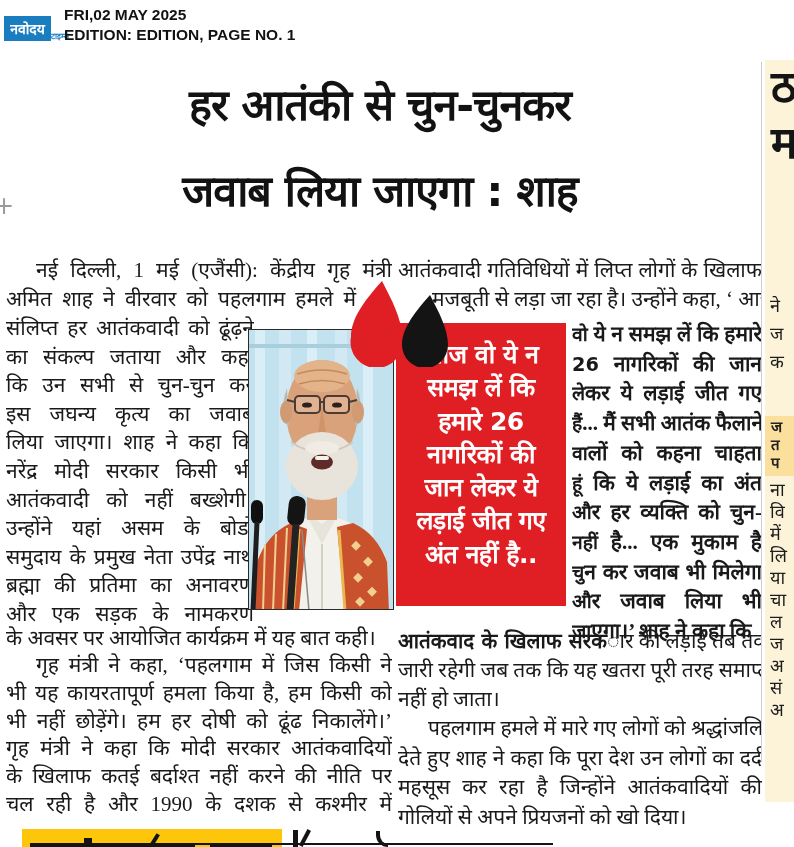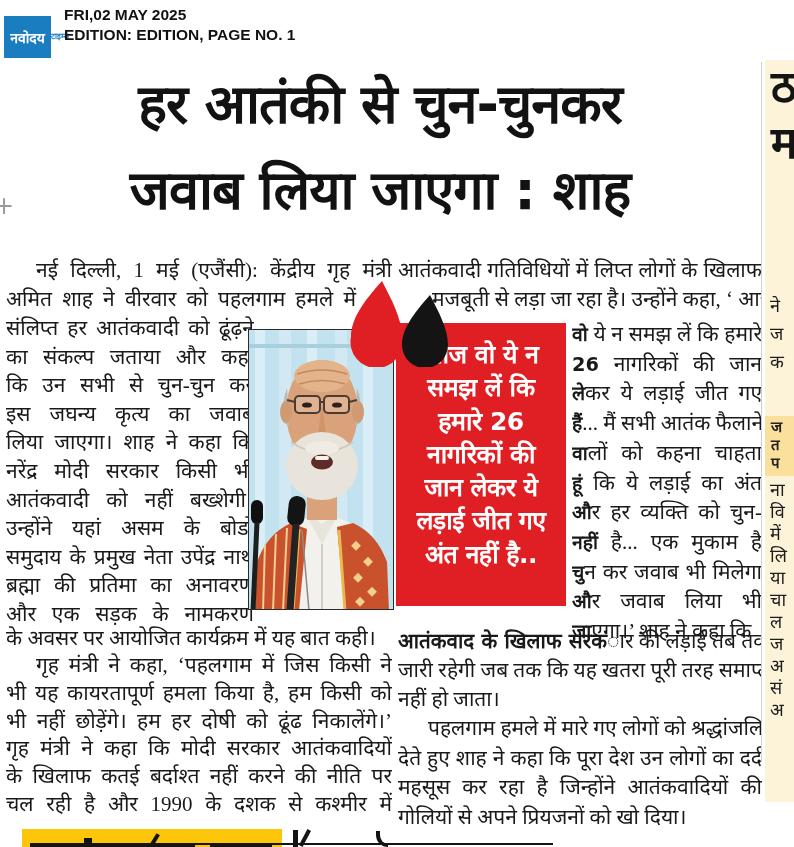--- a/index.html
+++ b/index.html
@@ -11,51 +11,51 @@
     --ink:#1b1b1b;
   }
   *{margin:0;padding:0;box-sizing:border-box;}
   html,body{background:#ffffff;}
   .page{
     position:relative;width:794px;height:847px;background:#ffffff;overflow:hidden;
     font-family:"Liberation Serif","DejaVu Serif",serif;color:var(--ink);
   }
   
   .hdr{position:absolute;left:0;top:0;width:794px;height:48px;background:#fff;}
-  .logo-box{position:absolute;left:4px;top:16px;width:47px;height:42px;background:var(--logo-blue);
+  .logo-box{position:absolute;left:4px;top:16px;width:47px;height:25px;background:var(--logo-blue);
     color:#fff;font-family:"DejaVu Sans",sans-serif;font-weight:bold;font-size:14px;
     display:flex;align-items:center;justify-content:center;white-space:nowrap;overflow:hidden;}
   .logo-sub{position:absolute;left:51px;top:30px;color:var(--logo-blue);
     font-family:"DejaVu Sans",sans-serif;font-weight:bold;font-size:8px;white-space:nowrap;}
   .hdr-line{position:absolute;left:64px;font-family:"Liberation Sans","DejaVu Sans",sans-serif;
     font-weight:bold;font-size:15.5px;color:#121212;white-space:nowrap;}
   .hdr-date{top:6px;}
   .hdr-ed{top:26px;}
   
   .crop-plus{position:absolute;left:-6px;top:192px;font-size:24px;color:#9a9a9a;
     font-family:"DejaVu Sans",sans-serif;font-weight:normal;}
   
   .headline{position:absolute;left:2px;top:62px;width:756px;text-align:center;
     font-weight:800;color:#121212;overflow:hidden;letter-spacing:-1px;
     font-family:"DejaVu Sans","Liberation Sans",sans-serif;}
-  .headline .hl{font-size:54px;line-height:86px;white-space:nowrap;}
+  .headline .hl{font-size:43px;line-height:86px;white-space:nowrap;}
   
   .tb{position:absolute;font-size:21px;color:#191919;}
   .line{white-space:nowrap;overflow:hidden;text-align:justify;text-align-last:justify;}
   .line b{font-family:"DejaVu Sans",sans-serif;font-size:0.92em;}
   .nj{text-align-last:left;}
   .ind{padding-left:30px;}
   .ind2{padding-left:34px;}
   .pr{padding-right:36px;}
   .l-p1{left:6px;top:256px;width:386px;}   .l-p1 .line{line-height:29px;}
   .l-narrow{left:6px;top:314px;width:248px;} .l-narrow .line{line-height:28.6px;}
   .l-tail{left:6px;top:624px;width:386px;}  .l-tail .line{line-height:28px;}
   .l-p2{left:6px;top:652px;width:386px;}    .l-p2 .line{line-height:27.8px;}
   .r-p1{left:398px;top:256px;width:364px;}  .r-p1 .line{line-height:29px;}
-  .r-wrap{left:572px;top:320px;width:190px;} .r-wrap .line{line-height:28.7px;}
+  .r-wrap{left:572px;top:320px;width:190px;font-weight:bold;} .r-wrap .line{line-height:28.7px;}
   .r-tail{left:398px;top:627px;width:364px;} .r-tail .line{line-height:29px;}
   .r-tail .line:first-child b{font-size:0.98em;}
   .r-p2{left:398px;top:714px;width:364px;}  .r-p2 .line{line-height:29.6px;}
   
   .photo{position:absolute;left:248px;top:329px;width:146px;height:281px;border:1px solid #2b2b2b;
     overflow:hidden;background:#c3e2ef;}
   
   .pullquote{position:absolute;left:396px;top:323px;width:170px;height:283px;background:var(--accent-red);
     padding-top:15px;z-index:3;}
   .pullquote .line{color:#ffffff;font-weight:bold;text-align:center;text-align-last:center;

